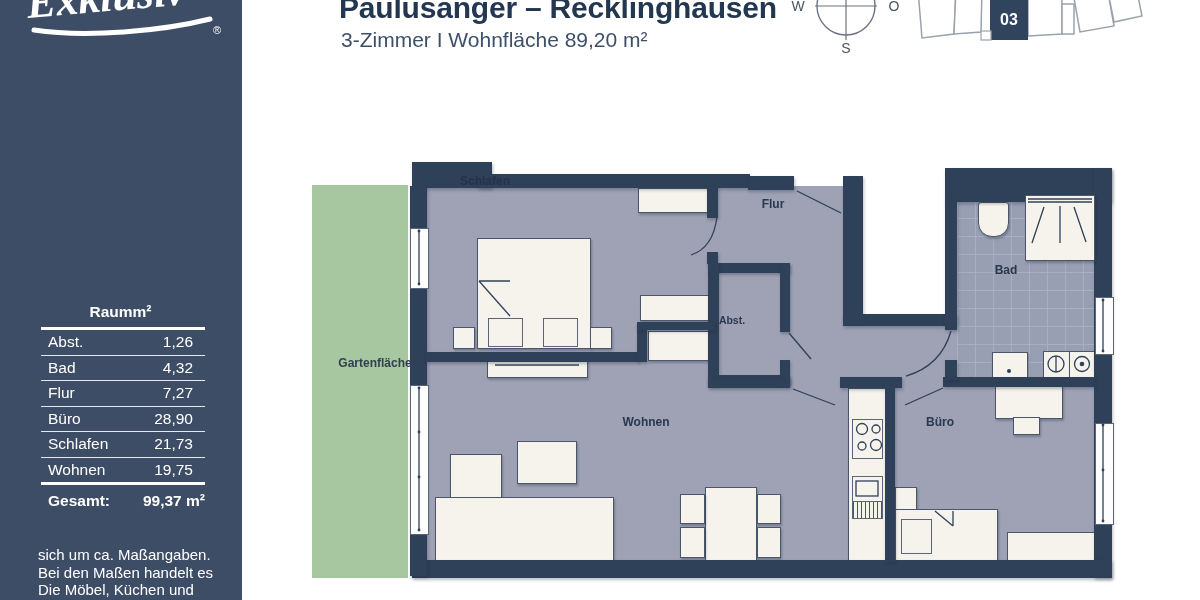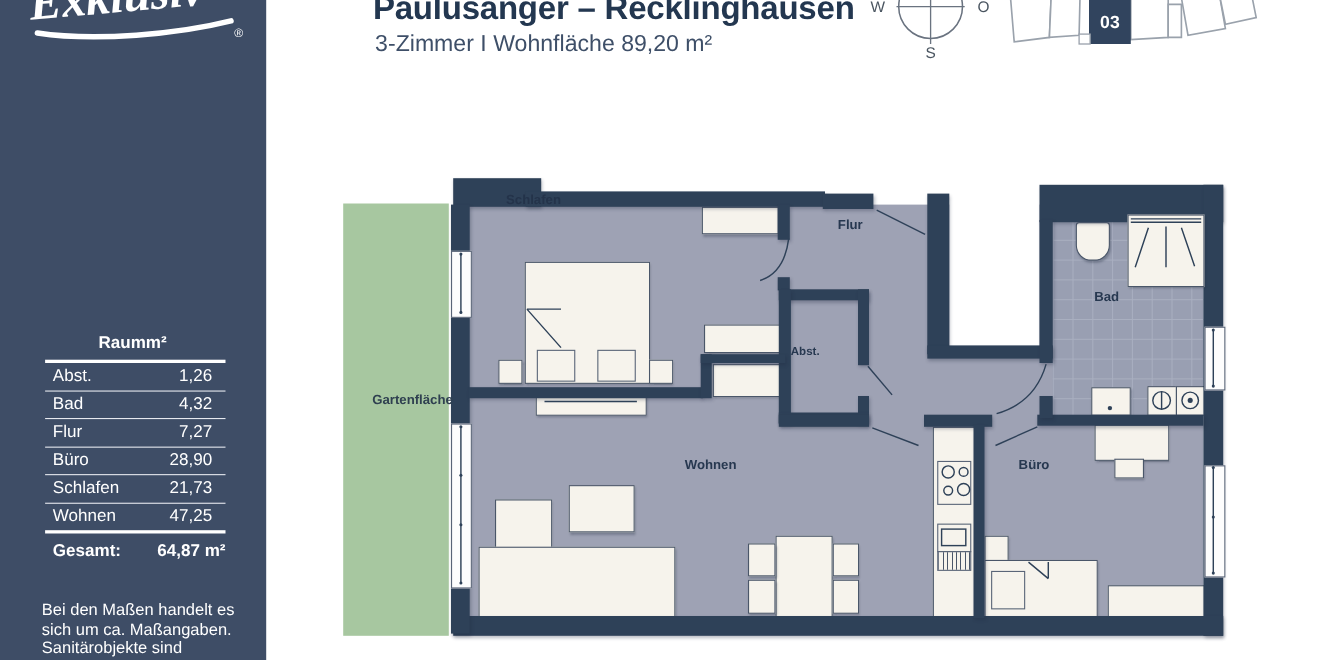--- a/index.html
+++ b/index.html
@@ -80,31 +80,32 @@
       <div class="tbl-row">
         <span>Büro</span>
         <span>28,90</span>
       </div>
       <div class="tbl-row">
         <span>Schlafen</span>
         <span>21,73</span>
       </div>
       <div class="tbl-row last">
         <span>Wohnen</span>
-        <span>47,25</span>
+        <span>19,75</span>
       </div>
       <div class="tbl-total">
         <span>Gesamt:</span>
-        <span>64,87 m²</span>
+        <span>99,37 m²</span>
       </div>
     </div>
 
     <div class="disc">
+      <div>sich um ca. Maßangaben.</div>
       <div>Bei den Maßen handelt es</div>
-      <div>sich um ca. Maßangaben.</div>
+      <div>Die Möbel, Küchen und</div>
       <div>Sanitärobjekte sind</div>
     </div>
   </div>
 
   <div class="main">
 
     <div class="title">Paulusanger – Recklinghausen</div>
     <div class="subtitle">3-Zimmer I Wohnfläche 89,20 m²</div>
 
     <svg class="overlay" style="left:540px;top:-44px;z-index:9;" width="130" height="100" viewBox="0 0 130 100">

